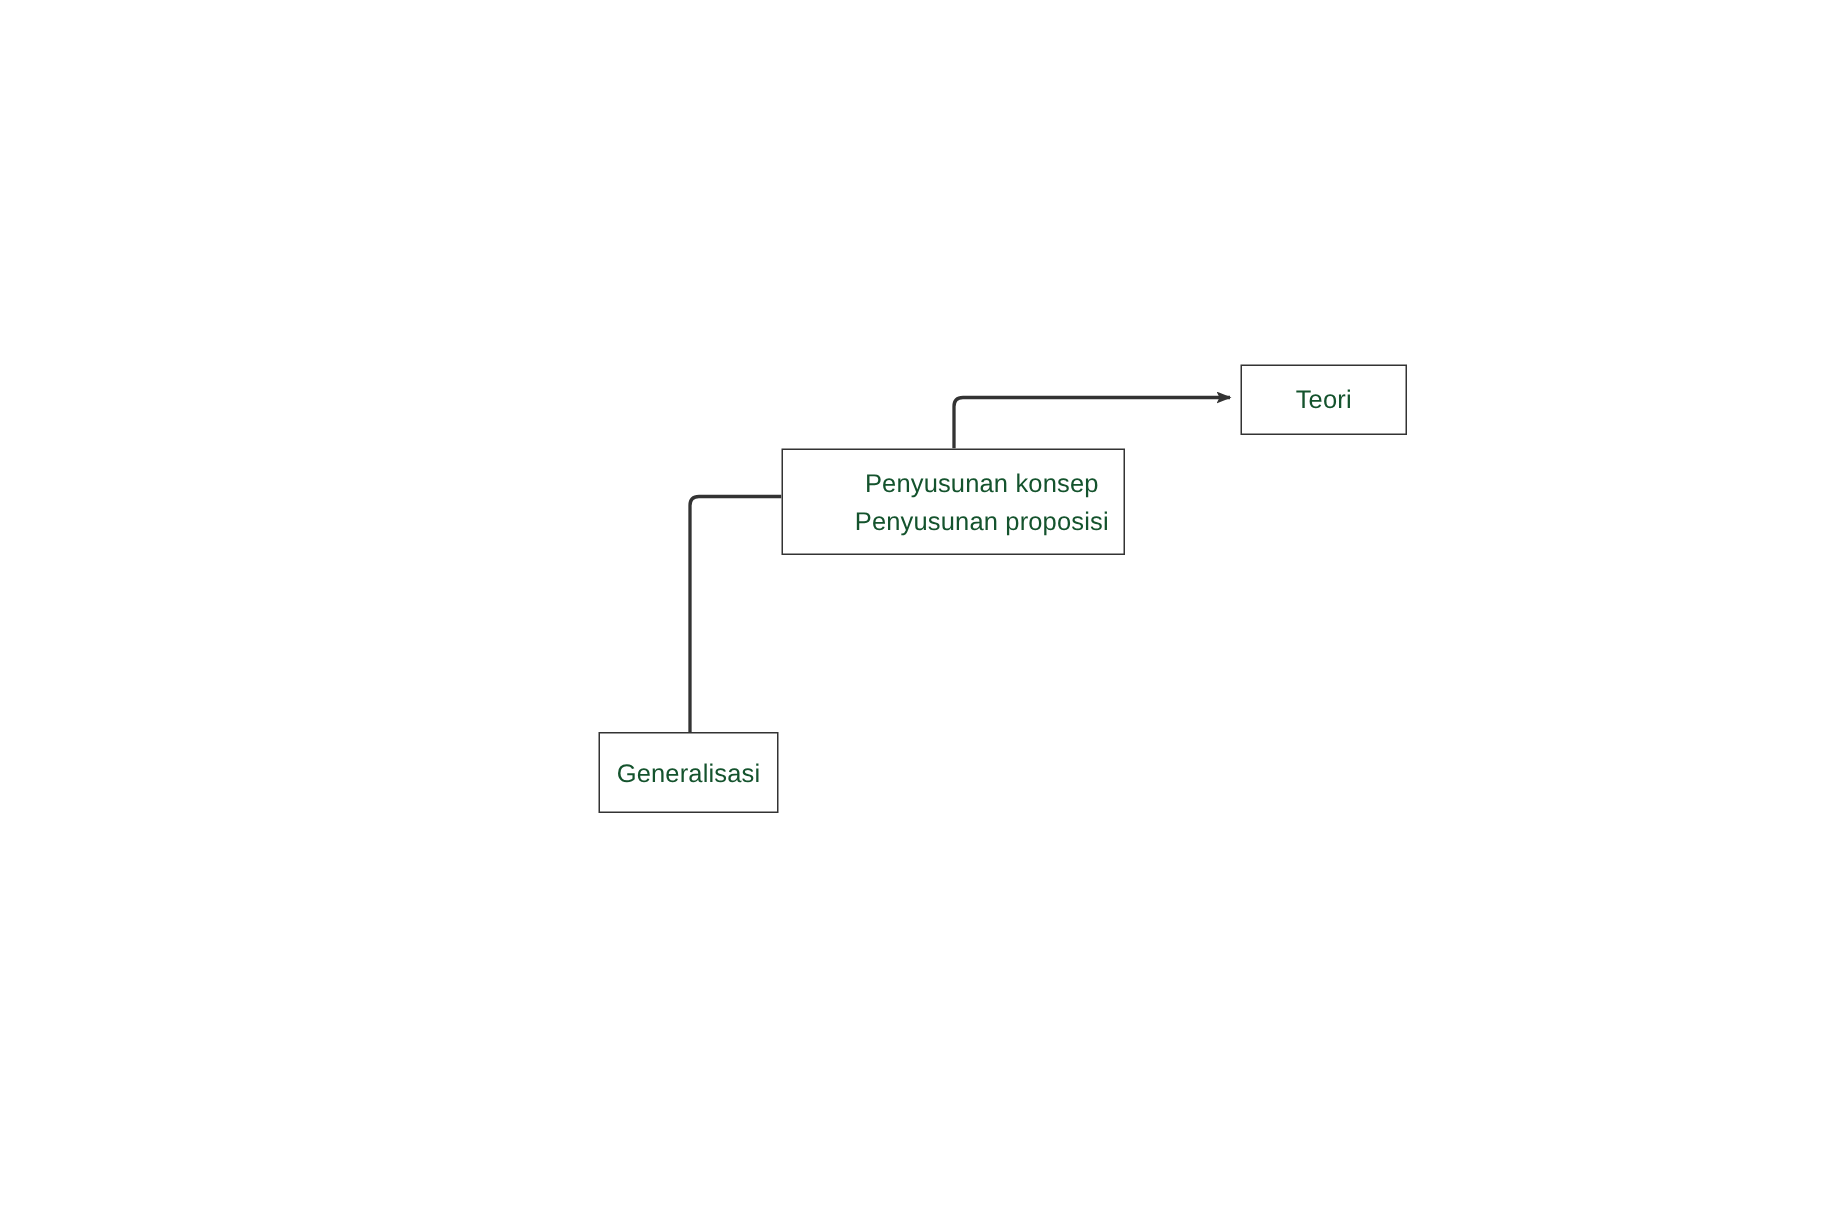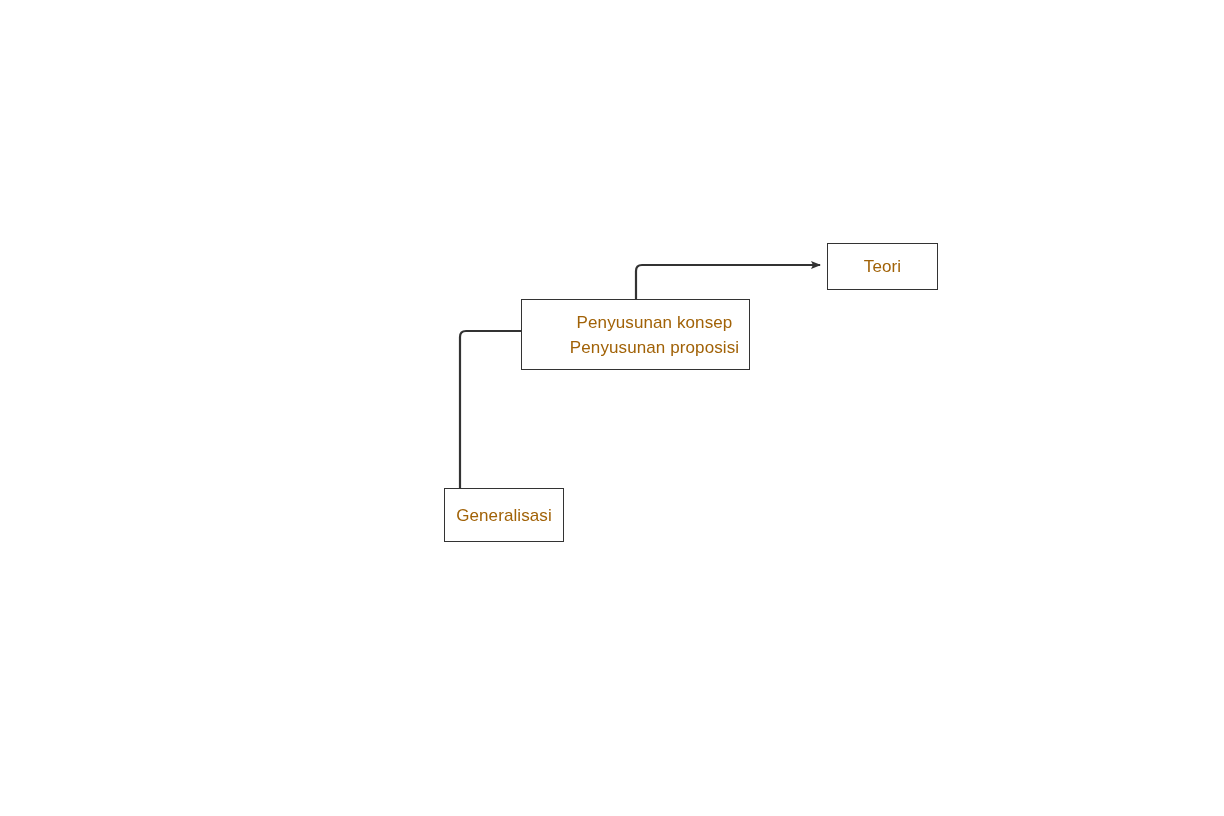--- a/index.html
+++ b/index.html
@@ -31,21 +31,21 @@
     position: absolute;
     box-sizing: border-box;
     background: #ffffff;
     border: 1.6px solid #333333;
     display: flex;
     align-items: center;
     justify-content: center;
     text-align: center;
   }
   .node-label {
-    color: #a16207;
+    color: #14532d;
     font-size: 17px;
     line-height: 25px;
     letter-spacing: 0.1px;
     white-space: pre;
   }
   
   #node-teori {
     left: 827px;
     top: 243px;
     width: 111px;
@@ -56,21 +56,20 @@
     top: 299px;
     width: 229px;
     height: 71px;
     padding-left: 38px;
   }
   #node-generalisasi {
     left: 399px;
     top: 488px;
     width: 120px;
     height: 54px;
-    margin-left: 45px;
   }
   #node-generalisasi .node-label {
     font-size: 17px;
   }
 </style>
 </head>
 <body>
 
 <div id="canvas">
 

